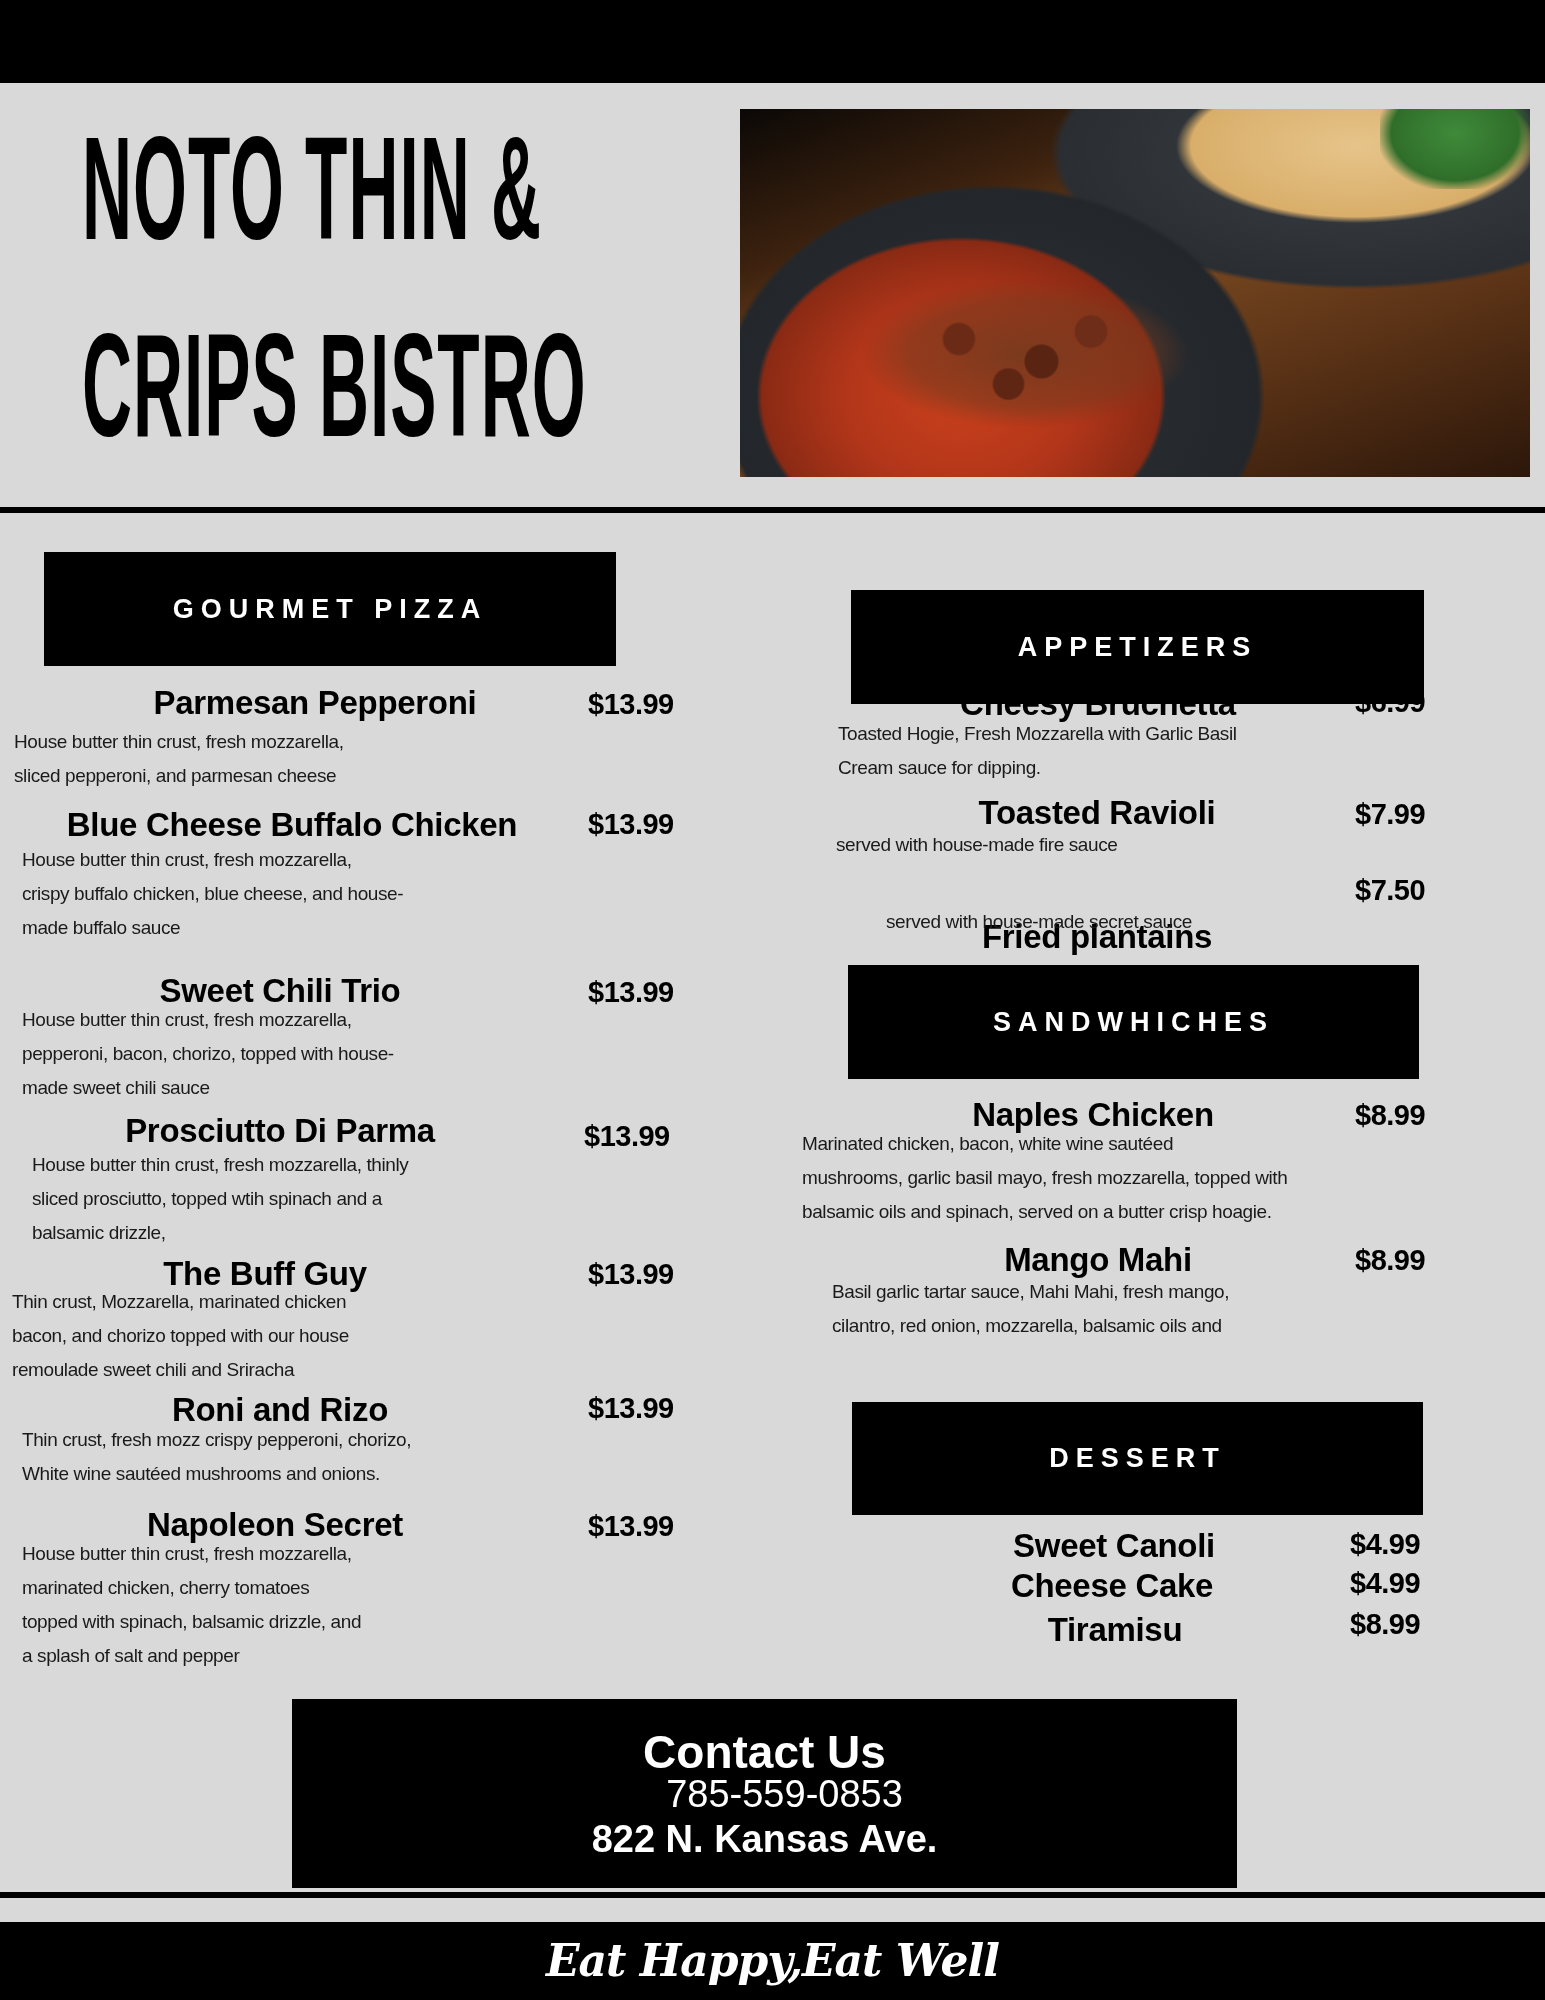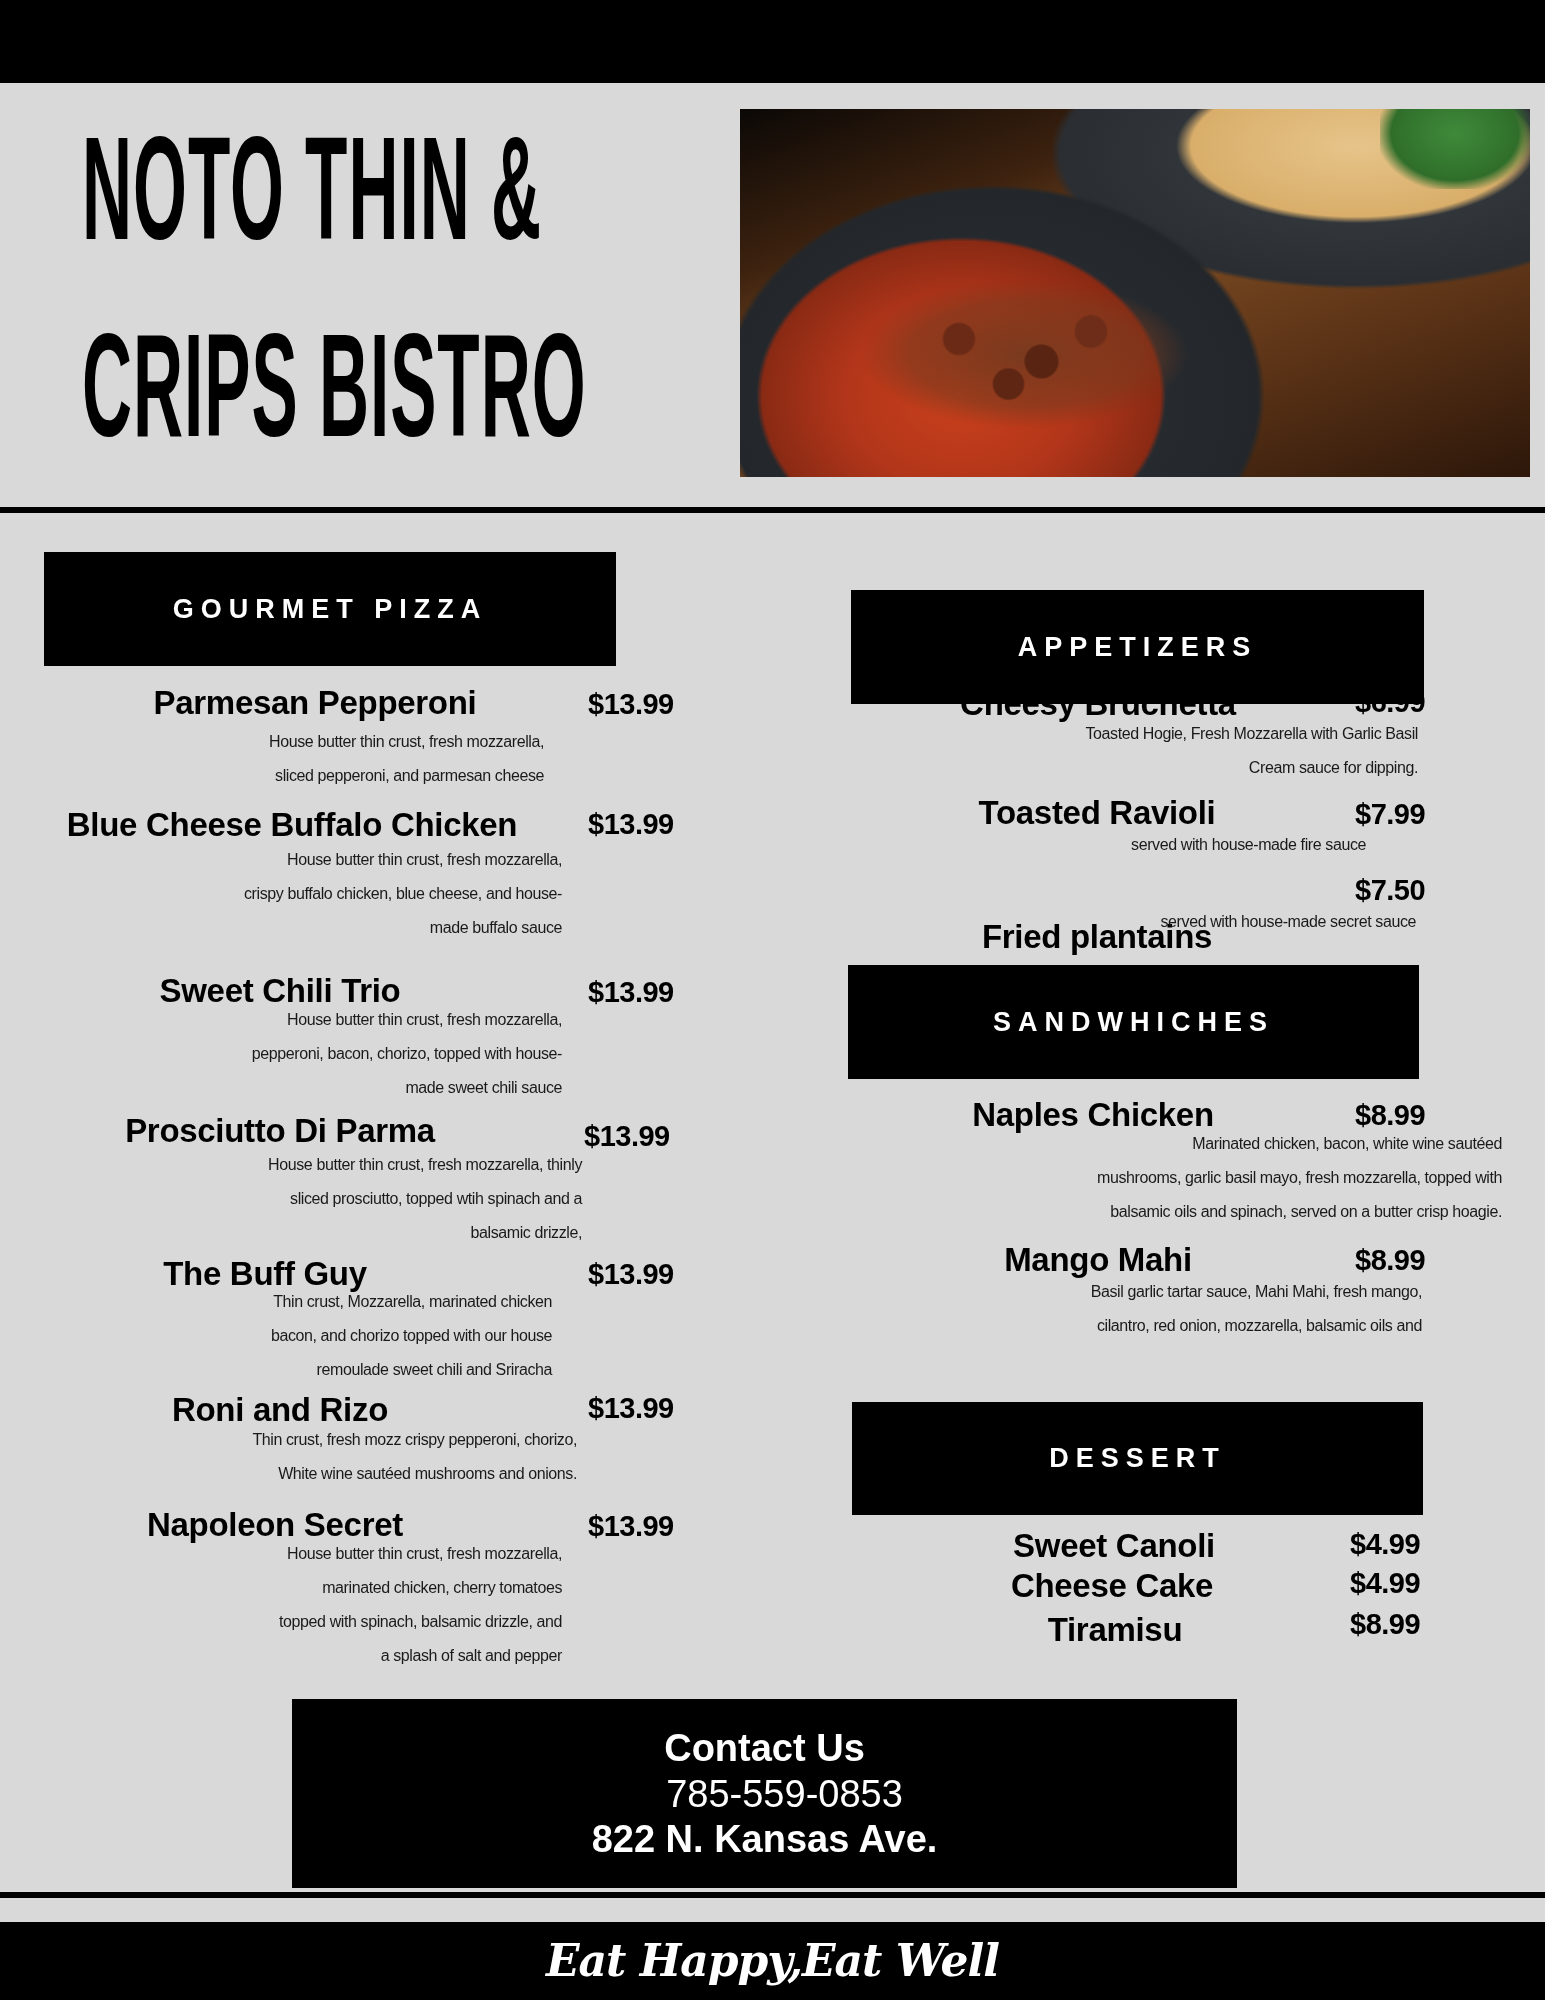--- a/index.html
+++ b/index.html
@@ -80,34 +80,34 @@
     font-family: "Liberation Sans", sans-serif;
     font-weight: bold;
     font-size: 29px;
     line-height: 1;
     white-space: nowrap;
     letter-spacing: -0.5px;
   }
   .item-desc {
     font-family: "Liberation Sans", sans-serif;
     font-weight: normal;
-    font-size: 16px;
+    font-size: 19px;
     line-height: 34px;
-    text-align: right;
+    text-align: left;
     color: #1a1a1a;
     white-space: nowrap;
     letter-spacing: -0.4px;
   }
 
   
   .contact-box {
     left: 292px; top: 1699px; width: 945px; height: 189px;
     background: #000; color: #fff; text-align: center;
   }
-  .contact-title { font-weight: bold; font-size: 38px; line-height: 1; position: absolute; left: 0; width: 100%; top: 30px; }
+  .contact-title { font-weight: bold; font-size: 46px; line-height: 1; position: absolute; left: 0; width: 100%; top: 30px; }
   .contact-phone { font-weight: normal; font-size: 38px; line-height: 1; position: absolute; left: 0; width: 100%; top: 76px; padding-left: 40px; }
   .contact-address { font-weight: bold; font-size: 38px; line-height: 1; position: absolute; left: 0; width: 100%; top: 121px; }
 
   .tagline {
     left: 0; top: 1922px; width: 1545px; height: 78px;
     color: #fff; text-align: center;
     font-family: "DejaVu Serif", serif;
     font-style: italic; font-weight: bold;
     font-size: 44px; line-height: 78px;
     letter-spacing: -1px;

